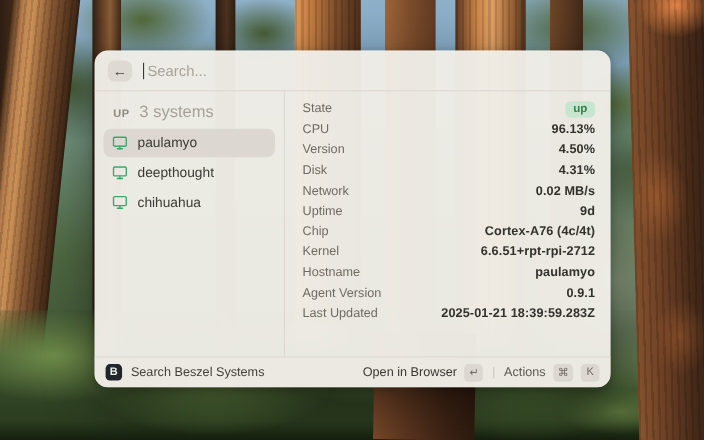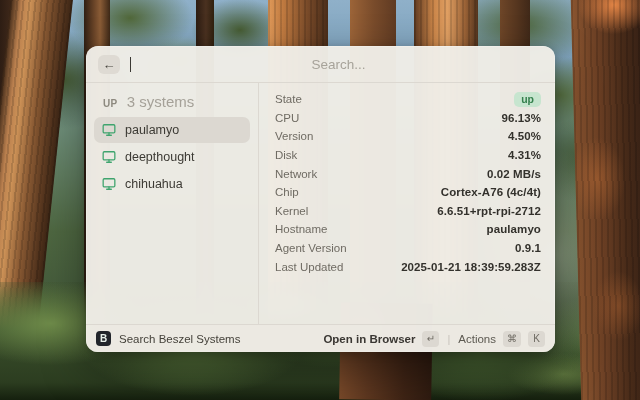--- a/index.html
+++ b/index.html
@@ -59,21 +59,21 @@
     background:rgba(240,237,231,0.97); border-radius:12px;
     box-shadow:0 18px 45px rgba(0,0,0,0.42), 0 2px 8px rgba(0,0,0,0.22), inset 0 0 0 0.5px rgba(255,255,255,0.5);
     display:flex; flex-direction:column; overflow:hidden; }
 
   .search-bar { height:37px; flex:0 0 37px; display:flex; align-items:center; padding:0 12px; gap:10px;
     border-bottom:1px solid #dcd8d1; }
   .back-btn { width:22px; height:19px; border-radius:6px; background:#dedad3; color:#47443e;
     display:flex; align-items:center; justify-content:center; font-size:13px; line-height:1; cursor:default; }
   .caret { width:1px; height:15px; background:#3a3833; margin-right:-7px; }
   .search-input { flex:1; border:none; outline:none; background:transparent; font-family:inherit;
-    font-size:13.5px; color:#3a3833;text-align:center; }
+    font-size:13.5px; color:#3a3833; }
   .search-input::placeholder { color:#a7a39a; }
 
   .body { flex:1; display:flex; min-height:0; }
   .left-panel { width:173px; flex:0 0 173px; border-right:1px solid #dcd8d1; padding:7px 8px; }
   .group-header { display:flex; align-items:baseline; gap:9px; padding:3px 9px 7px; }
   .group-label { font-size:10px; font-weight:700; color:#8d897f; letter-spacing:0.4px; }
   .group-count { font-size:15px; color:#a5a198; }
   .sys-item { display:flex; align-items:center; gap:9px; height:26px; padding:0 8px; border-radius:7px;
     font-size:12.5px; font-weight:500; color:#3c3a34; margin-bottom:1px; }
   .sys-item.selected { background:#dcd8d1; }
@@ -86,21 +86,21 @@
   .badge { background:#c7e5cf; color:#35804d; border-radius:5px; padding:2px 7px 2.5px; font-size:10.5px;
     font-weight:600; line-height:1; }
 
   .footer { height:28px; flex:0 0 28px; border-top:1px solid #dcd8d1; display:flex; align-items:center;
     padding:0 10px; background:rgba(236,233,227,0.6); }
   .footer-left { display:flex; align-items:center; gap:8px; flex:1; }
   .logo { width:15px; height:15px; border-radius:4px; background:#22252b; color:#e7efe9;
     display:flex; align-items:center; justify-content:center; font-size:10px; font-weight:700; }
   .footer-title { font-size:11.5px; color:#45423b; }
   .footer-right { display:flex; align-items:center; gap:7px; }
-  .open-label { font-size:11.5px; font-weight:700; color:#3a3733; }
+  .open-label { font-size:11.5px; font-weight:400; color:#3a3733; }
   .key { background:#dcd8d1; border-radius:4px; min-width:17px; height:16px; padding:0 4px;
     display:flex; align-items:center; justify-content:center; font-size:10px; color:#6e6a62; }
   .vsep { color:#c8c4bd; font-size:11px; padding:0 1px; }
   .actions-label { font-size:11.5px; font-weight:500; color:#5c5951; }
 </style>
 </head>
 <body>
 
 <div class="stage">
 
@@ -186,20 +186,24 @@
         </div>
         <div class="detail-row">
           <span class="detail-label">Disk</span>
           <span class="detail-value">4.31%</span>
         </div>
         <div class="detail-row">
           <span class="detail-label">Network</span>
           <span class="detail-value">0.02 MB/s</span>
         </div>
         <div class="detail-row">
+          <span class="detail-label">Uptime</span>
+          <span class="detail-value">9d</span>
+        </div>
+        <div class="detail-row">
           <span class="detail-label">Chip</span>
           <span class="detail-value">Cortex-A76 (4c/4t)</span>
         </div>
         <div class="detail-row">
           <span class="detail-label">Kernel</span>
           <span class="detail-value">6.6.51+rpt-rpi-2712</span>
         </div>
         <div class="detail-row">
           <span class="detail-label">Hostname</span>
           <span class="detail-value">paulamyo</span>

